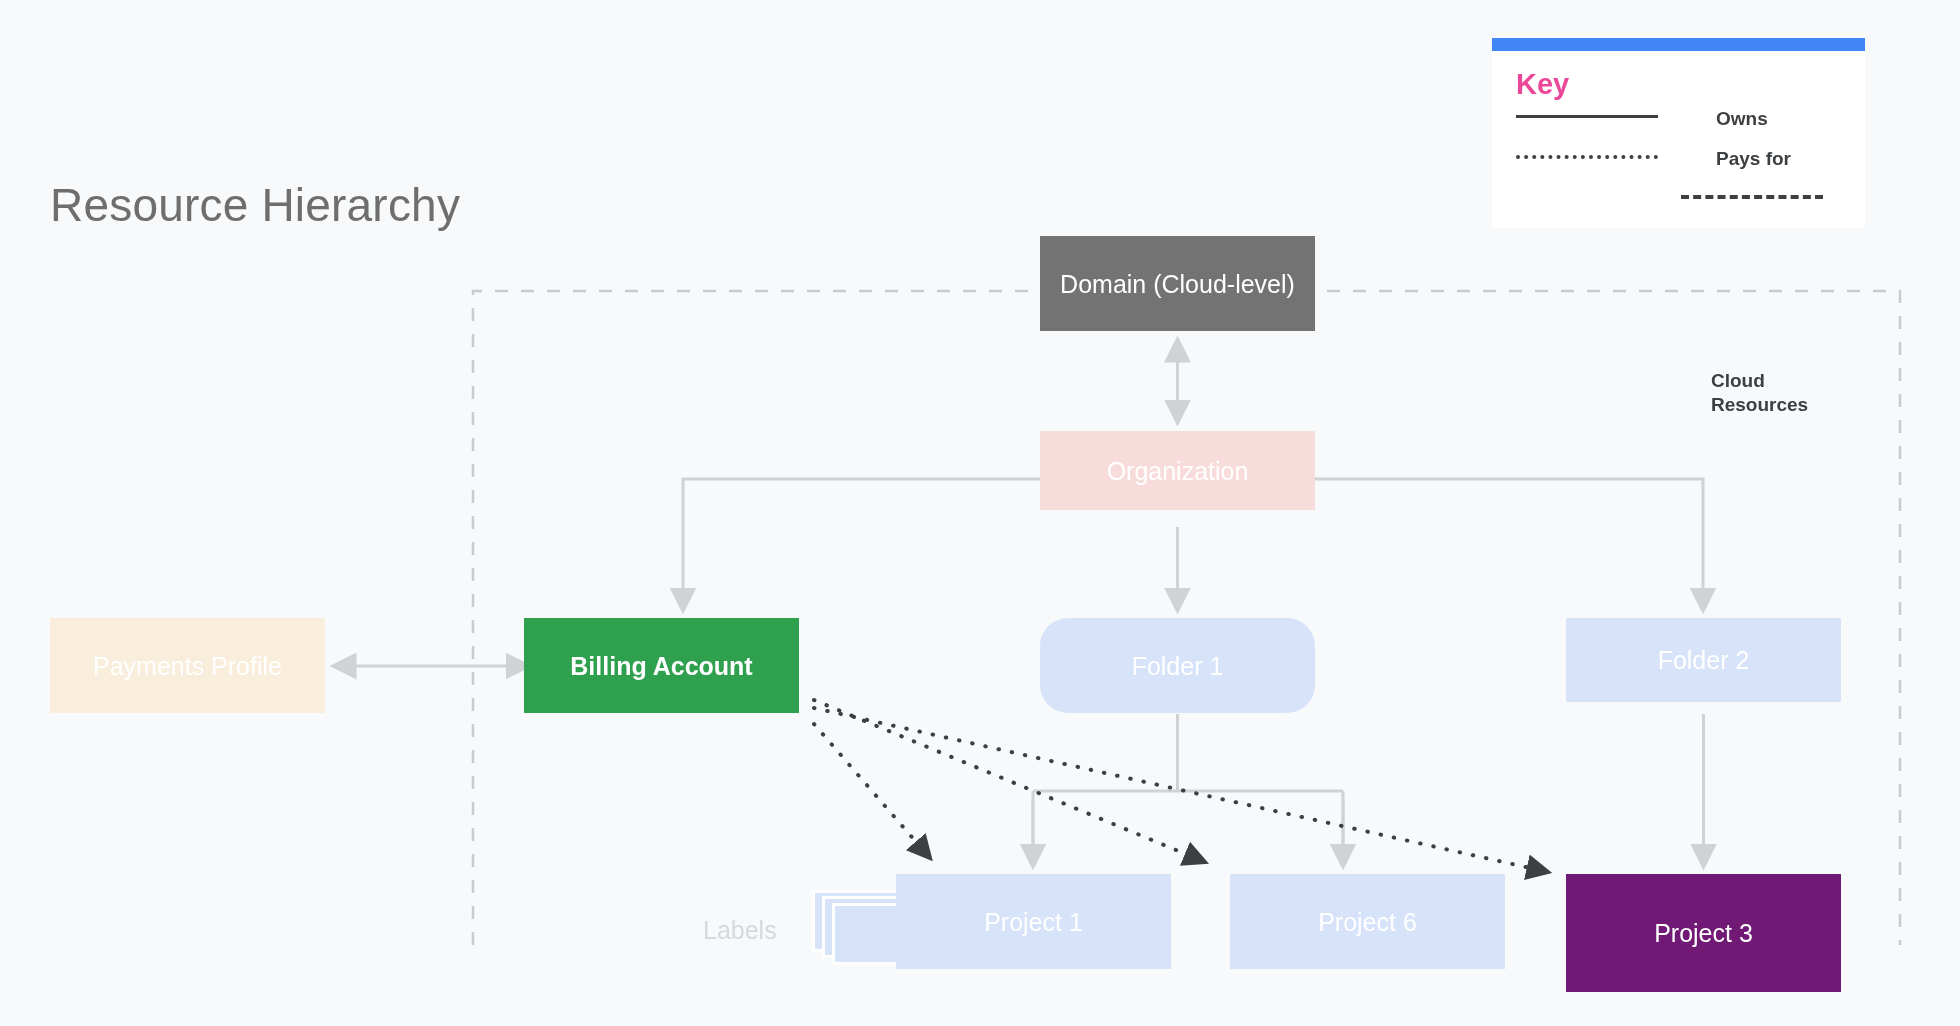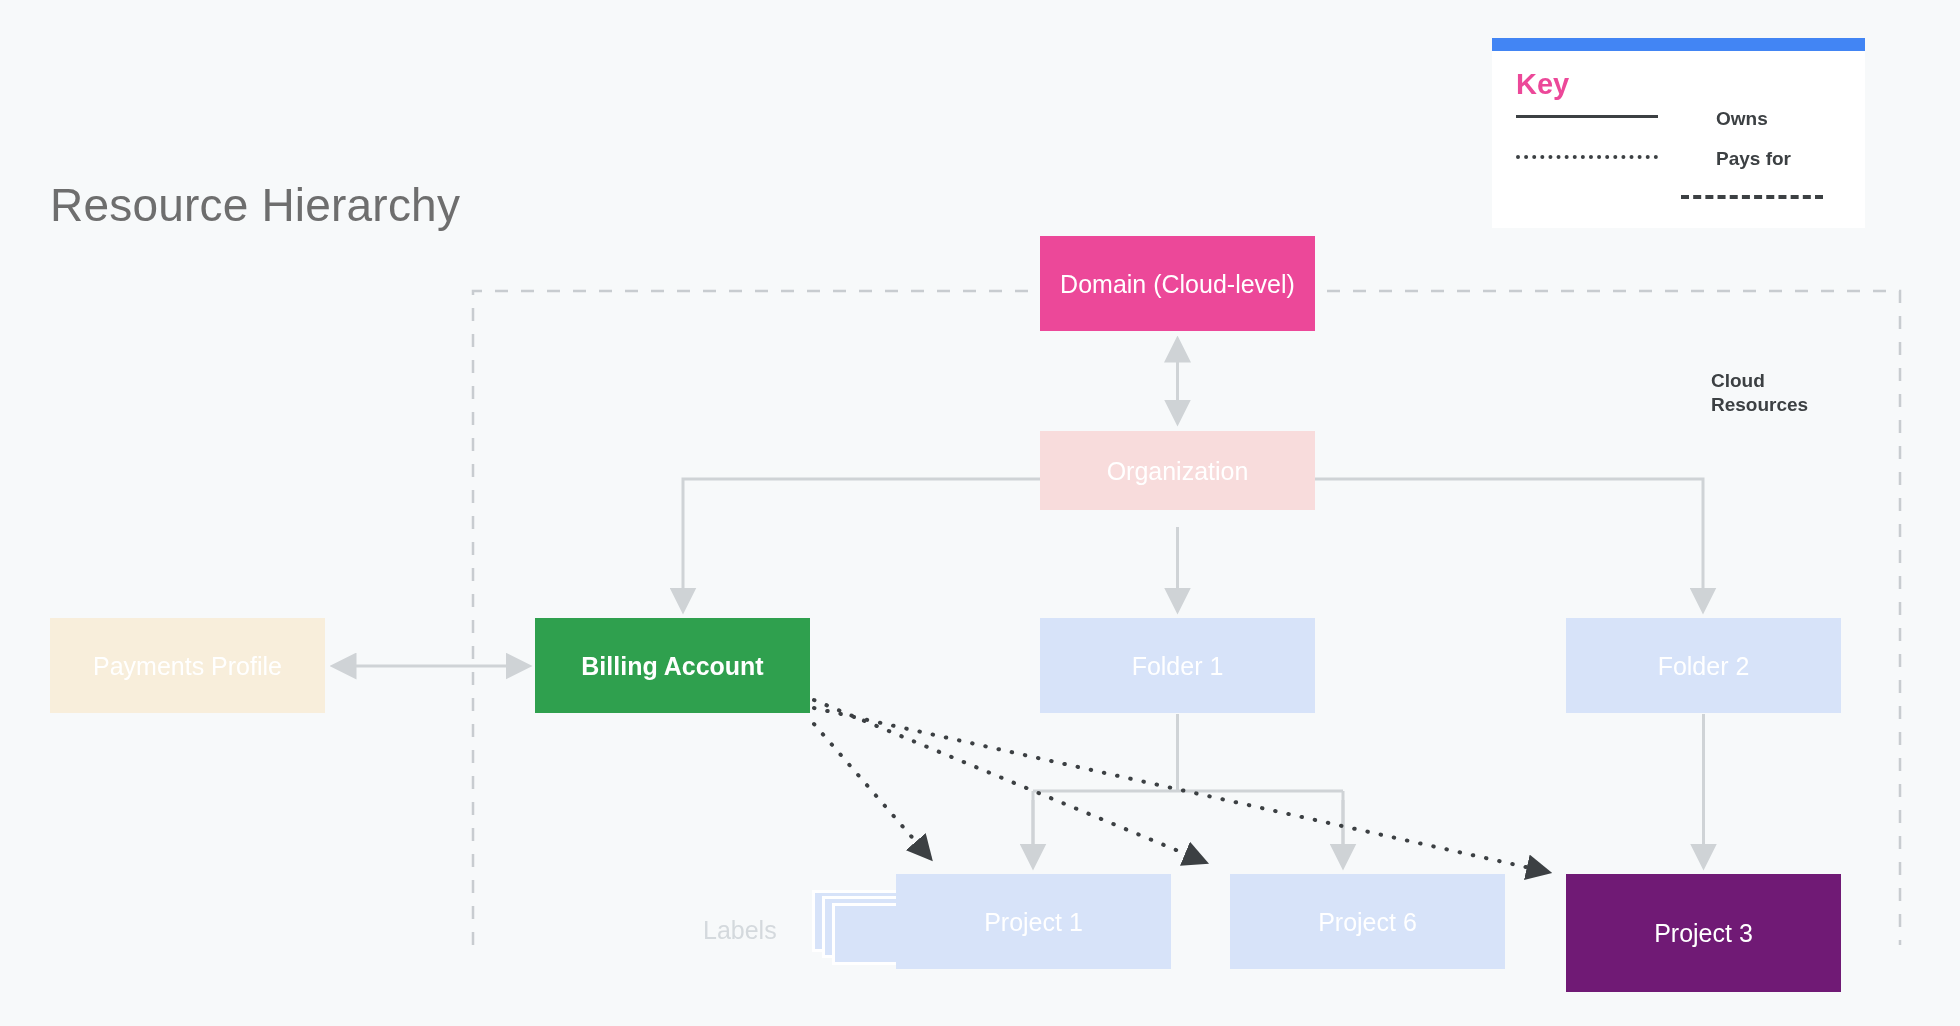--- a/index.html
+++ b/index.html
@@ -185,41 +185,41 @@
       <line x1="814" y1="700" x2="1205" y2="862" stroke="#3c4043" stroke-width="4" stroke-dasharray="0.5 13" stroke-linecap="round" marker-end="url(#ahDark)"></line>
     </g>
 
     <g>
       <line x1="814" y1="708" x2="1548" y2="872" stroke="#3c4043" stroke-width="4" stroke-dasharray="0.5 13" stroke-linecap="round" marker-end="url(#ahDark)"></line>
     </g>
   </svg>
 
   <div class="page-title">Resource Hierarchy</div>
 
-  <div class="node" style="left:1040px; top:236px; width:275px; height:95px; background:#ec4899;">
+  <div class="node" style="left:1040px; top:236px; width:275px; height:95px; background:#737373;">
     <span class="node-label">Domain (Cloud-level)</span>
   </div>
 
   <div class="node" style="left:1040px; top:431px; width:275px; height:79px; background:#f8dcdc;">
     <span class="node-label">Organization</span>
   </div>
 
   <div class="node" style="left:50px; top:618px; width:275px; height:95px; background:#f8eedb;">
     <span class="node-label">Payments Profile</span>
   </div>
 
-  <div class="node accent" style="left:535px; top:618px; width:275px; height:95px; background:#2fa04e;">
+  <div class="node accent" style="left:524px; top:618px; width:275px; height:95px; background:#2fa04e;">
     <span class="node-label">Billing Account</span>
   </div>
 
-  <div class="node" style="left:1040px; top:618px; width:275px; height:95px; background:#d7e3f9;">
+  <div class="node" style="left:1040px; top:618px; width:275px; height:95px; background:#d7e3f9;border-radius:28px;">
     <span class="node-label">Folder 1</span>
   </div>
 
-  <div class="node" style="left:1566px; top:618px; width:275px; height:95px; background:#d7e3f9;">
+  <div class="node" style="left:1566px; top:618px; width:275px; height:84px; background:#d7e3f9;">
     <span class="node-label">Folder 2</span>
   </div>
 
   <div class="label-stack" style="left:812px; top:890px; width:110px; height:75px;">
     <div class="label-card" style="left:0px;  top:0px;  width:92px; height:62px; background:#d7e3f9;"></div>
     <div class="label-card" style="left:10px; top:6px;  width:92px; height:62px; background:#d7e3f9;"></div>
     <div class="label-card" style="left:20px; top:13px; width:92px; height:62px; background:#d7e3f9;"></div>
   </div>
 
   <div class="node" style="left:896px; top:874px; width:275px; height:95px; background:#d7e3f9;">

